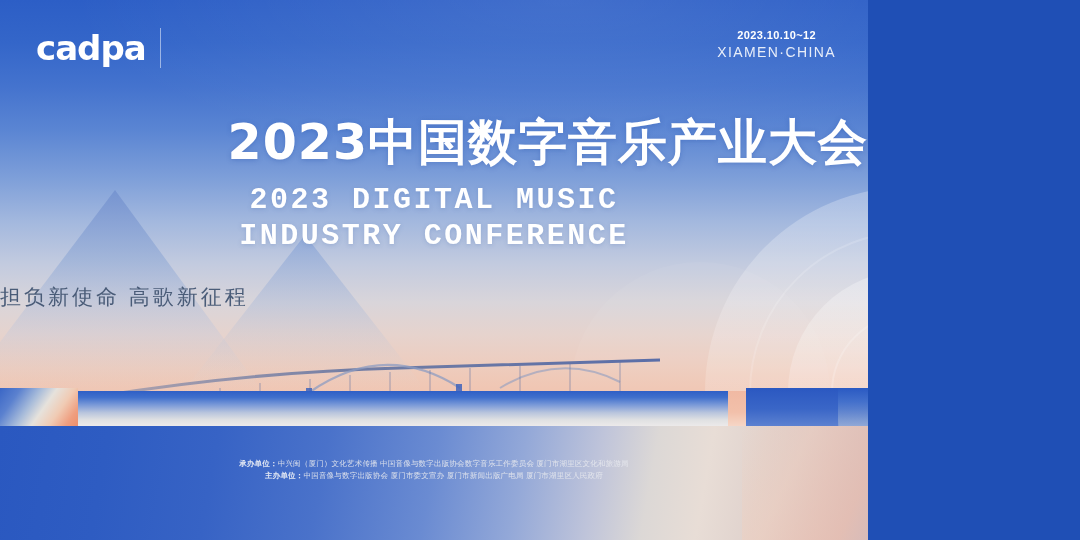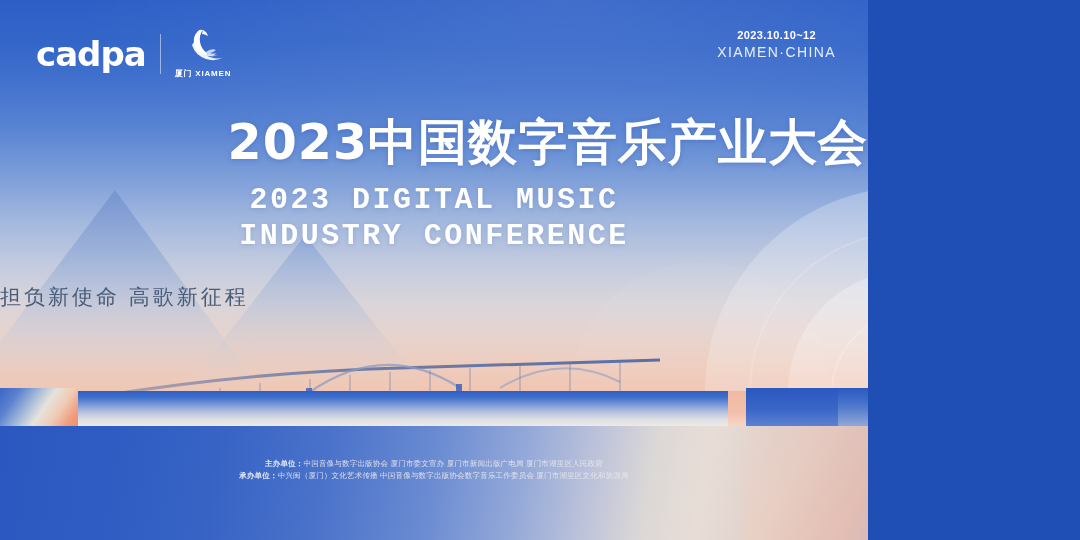--- a/index.html
+++ b/index.html
@@ -295,47 +295,38 @@
     <div class="bowl-core"></div>
   </div>
 
   <div class="band ocean"></div>
   <div class="band ocean-right"></div>
   <div class="bowl-sm"></div>
 
   <div class="logo-wrap">
     <div class="cadpa">cadpa</div>
     <div class="logo-div"></div>
-    <div class="xm-logo">
-      <svg width="46" height="38" viewBox="0 0 46 38">
-        <path d="M18 3 Q13 8 14 15 Q15 22 22 26 Q30 30 40 27 Q33 29 27 25 Q21 21 20 14 Q19 7 23 2 Q20 1 18 3 Z" fill="#ffffff"></path>
-        <path d="M14 14 Q18 25 30 29 Q38 32 44 29 Q36 34 26 31 Q15 27 12 17 Z" fill="#ffffff" opacity="0.92"></path>
-        <path d="M26 24 Q31 20 36 22 Q33 25 30 25 Q34 26 37 25 Q33 29 27 27 Z" fill="#c6d6ef"></path>
-        <path d="M23 2 Q27 4 28 8 Q25 6 22 6 Z" fill="#ffffff"></path>
-      </svg>
-      <div class="xm-caption">厦门 XIAMEN</div>
-    </div>
   </div>
 
   <div class="date-wrap">
     <div class="date-main">2023.10.10~12</div>
     <div class="date-sub">XIAMEN·CHINA</div>
   </div>
 
   <div class="title-cn">2023中国数字音乐产业大会</div>
 
   <div class="title-en">
     <span>2023 DIGITAL MUSIC</span>
     <span>INDUSTRY CONFERENCE</span>
   </div>
 
   <div class="slogan">担负新使命  高歌新征程</div>
 
   <div class="credits">
     <div>
+      <b>承办单位：</b><span>中兴闽（厦门）文化艺术传播  中国音像与数字出版协会数字音乐工作委员会  厦门市湖里区文化和旅游局</span>
+    </div>
+    <div>
       <b>主办单位：</b><span>中国音像与数字出版协会  厦门市委文宣办  厦门市新闻出版广电局  厦门市湖里区人民政府</span>
     </div>
-    <div>
-      <b>承办单位：</b><span>中兴闽（厦门）文化艺术传播  中国音像与数字出版协会数字音乐工作委员会  厦门市湖里区文化和旅游局</span>
-    </div>
   </div>
 
 </div>
 
 </body></html>

